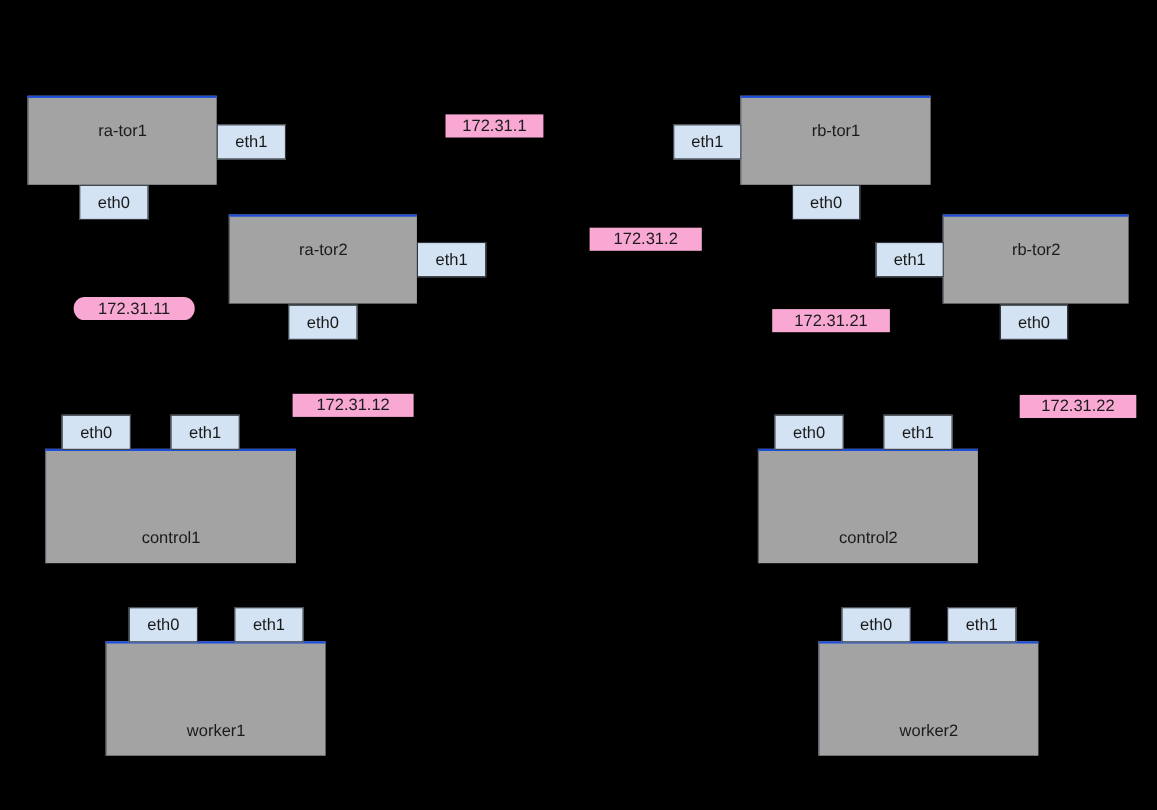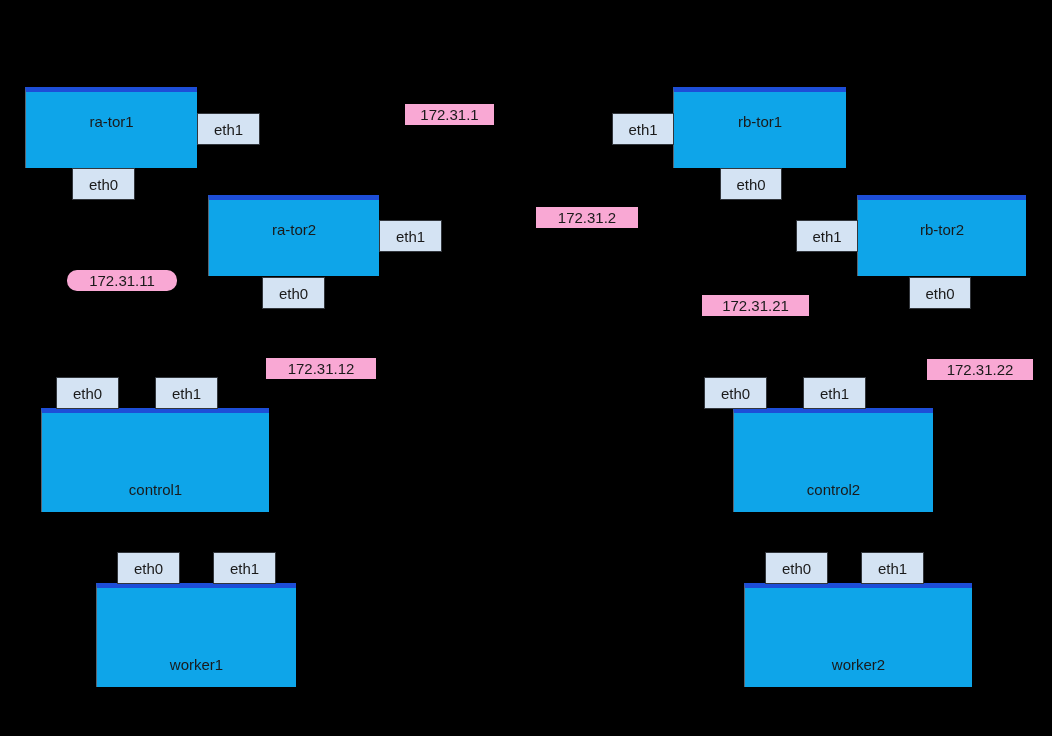--- a/index.html
+++ b/index.html
@@ -12,24 +12,24 @@
     position: relative;
     width: 1052px;
     height: 736px;
     background: #000000;
     overflow: hidden;
     font-family: "Liberation Sans", sans-serif;
   }
   
   .node {
     position: absolute;
-    background: #0ea5e9;
+    background: #a3a3a3;
     box-sizing: border-box;
     border-left: 1px solid #5a6470;
-    border-top: 5px solid #1d4ed8;
+    border-top: 2px solid #1d4ed8;
   }
   .node-label {
     position: absolute;
     left: 0;
     right: 0;
     text-align: center;
     color: #1a1a1a;
     font-size: 15px;
     font-family: "Liberation Sans", sans-serif;
     white-space: nowrap;
@@ -82,27 +82,27 @@
       </div>
       <div class="node" style="left: 673px; top: 87px; width: 173px; height: 81px;">
         <div class="node-label lbl-upper">rb-tor1</div>
       </div>
       <div class="node" style="left: 857px; top: 195px; width: 169px; height: 81px;">
         <div class="node-label lbl-upper">rb-tor2</div>
       </div>
       <div class="node" style="left: 41px; top: 408px; width: 228px; height: 104px;">
         <div class="node-label lbl-lower">control1</div>
       </div>
-      <div class="node" style="left: 689px; top: 408px; width: 200px; height: 104px; margin-left: 44px;">
+      <div class="node" style="left: 689px; top: 408px; width: 200px; height: 104px;">
         <div class="node-label lbl-lower">control2</div>
       </div>
       <div class="node" style="left: 96px; top: 583px; width: 200px; height: 104px;">
         <div class="node-label lbl-lower">worker1</div>
       </div>
-      <div class="node" style="left: 744px; top: 583px; width: 228px; height: 104px; padding-left: 29px;">
+      <div class="node" style="left: 744px; top: 583px; width: 200px; height: 104px; padding-left: 29px;">
         <div class="node-label lbl-lower">worker2</div>
       </div>
     </div>
   <div id="interfaces-layer">
       <div class="iface" style="left: 197px; top: 113px; width: 63px; height: 32px;">eth1</div>
       <div class="iface" style="left: 72px; top: 168px; width: 63px; height: 32px;">eth0</div>
       <div class="iface" style="left: 379px; top: 220px; width: 63px; height: 32px;">eth1</div>
       <div class="iface" style="left: 262px; top: 277px; width: 63px; height: 32px;">eth0</div>
       <div class="iface" style="left: 612px; top: 113px; width: 62px; height: 32px;">eth1</div>
       <div class="iface" style="left: 720px; top: 168px; width: 62px; height: 32px;">eth0</div>
@@ -115,16 +115,16 @@
       <div class="iface" style="left: 117px; top: 552px; width: 63px; height: 32px;">eth0</div>
       <div class="iface" style="left: 213px; top: 552px; width: 63px; height: 32px;">eth1</div>
       <div class="iface" style="left: 765px; top: 552px; width: 63px; height: 32px;">eth0</div>
       <div class="iface" style="left: 861px; top: 552px; width: 63px; height: 32px;">eth1</div>
     </div>
   <div id="ips-layer">
       <div class="ip" style="left: 389px; top: 104px; width: 89px; height: 21px;">172.31.1</div>
       <div class="ip" style="left: 520px; top: 207px; width: 102px; height: 21px;">172.31.2</div>
       <div class="ip" style="left: 51px; top: 270px; width: 110px; height: 21px; border-radius: 10px;">172.31.11</div>
       <div class="ip" style="left: 250px; top: 358px; width: 110px; height: 21px;">172.31.12</div>
-      <div class="ip" style="left: 686px; top: 295px; width: 107px; height: 21px;">172.31.21</div>
+      <div class="ip" style="left: 686px; top: 281px; width: 107px; height: 21px;">172.31.21</div>
       <div class="ip" style="left: 911px; top: 359px; width: 106px; height: 21px;">172.31.22</div>
     </div>
 </div>
 
 </body></html>

